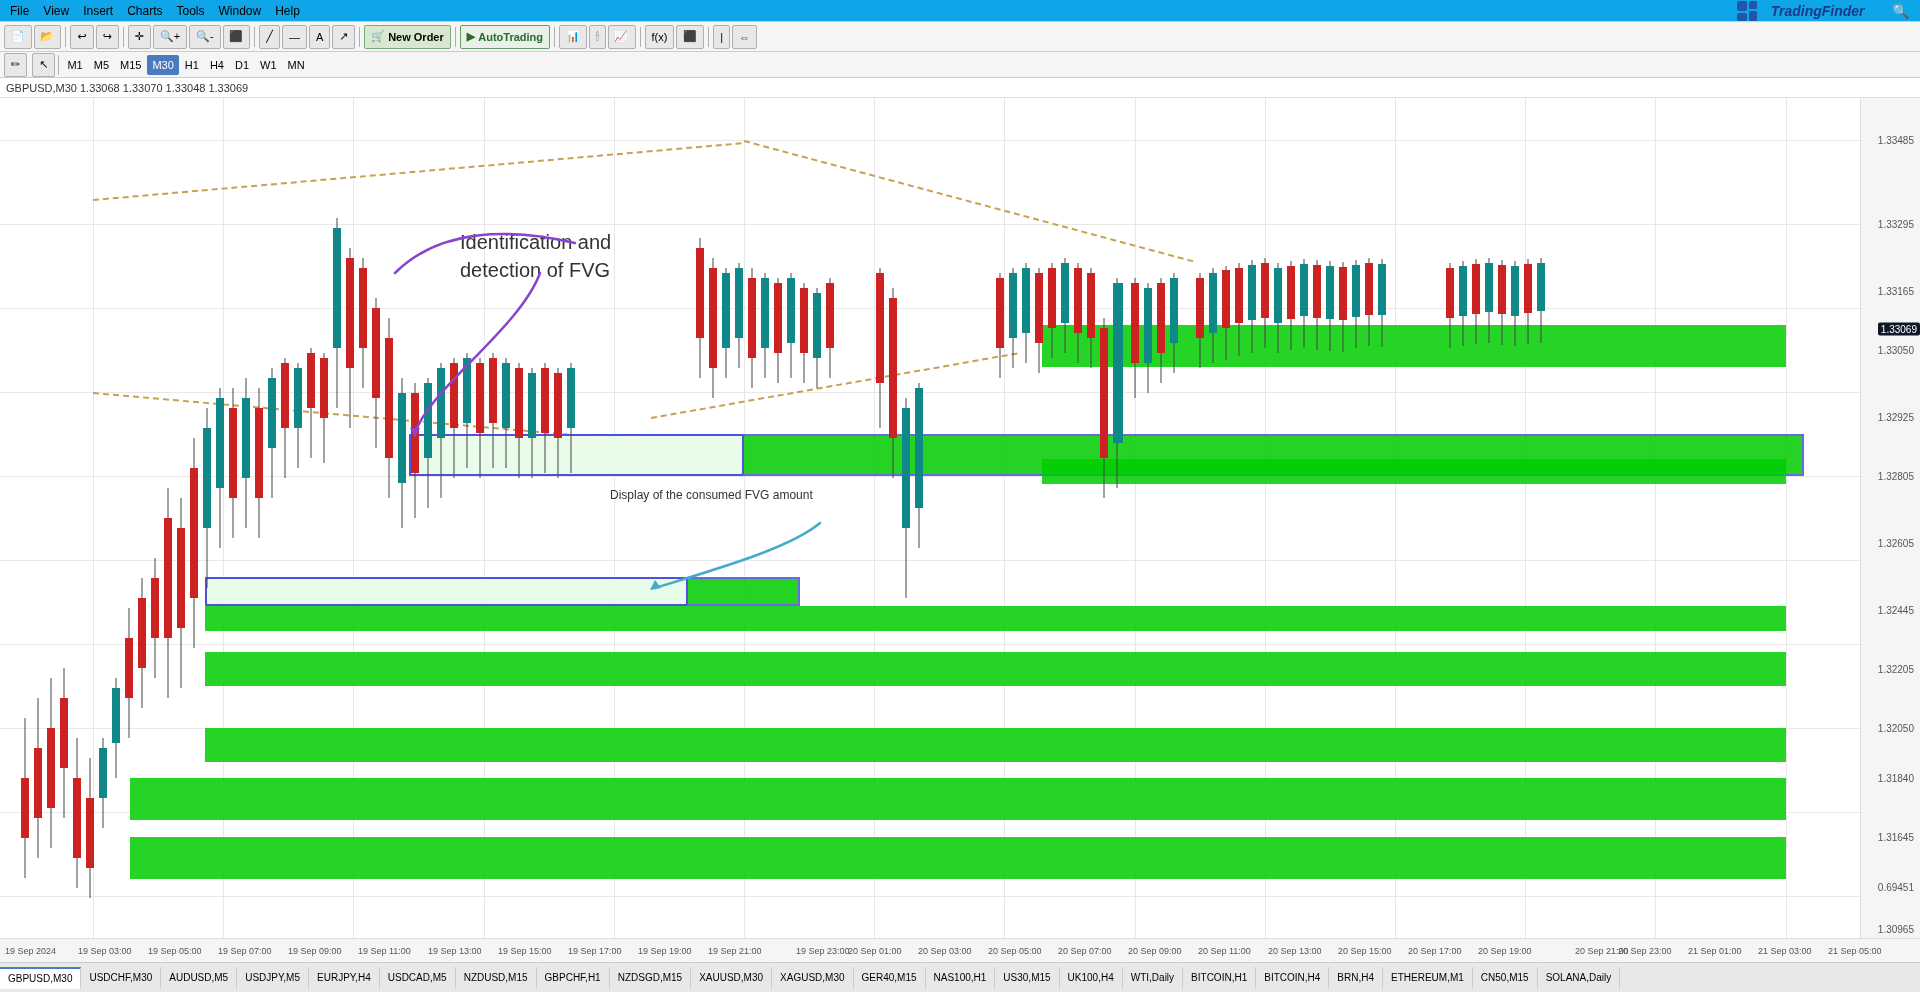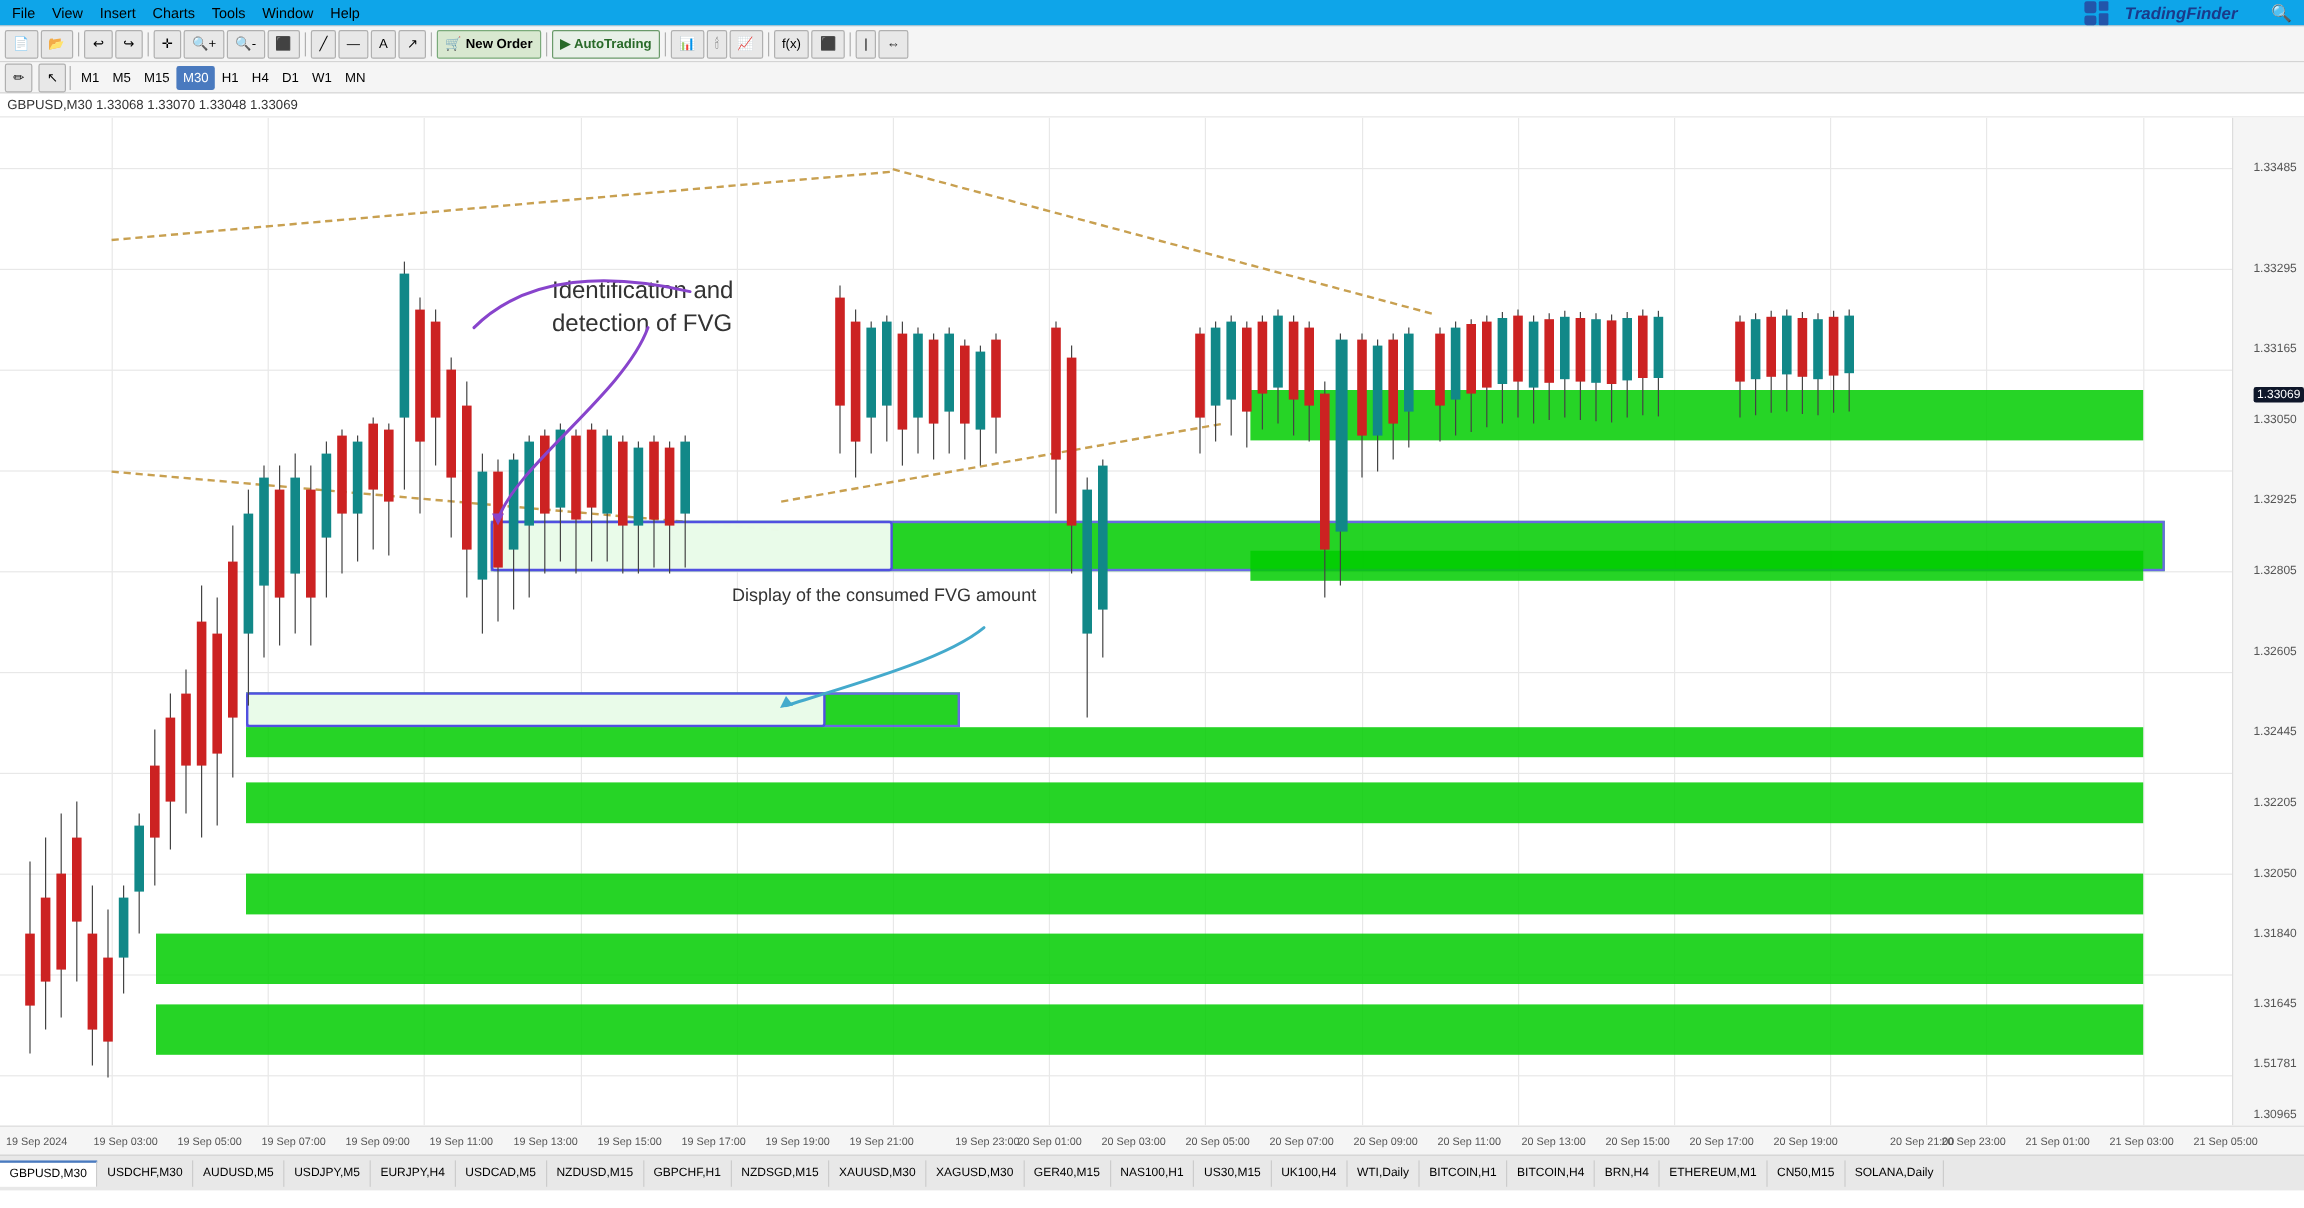--- a/index.html
+++ b/index.html
@@ -559,21 +559,21 @@
         <rect x="1537" y="165" width="8" height="48" fill="#118888"></rect>
 
         <polygon points="1860,208 1870,203 1870,213" fill="#e05050"></polygon>
       </g>
     </svg>
 
     <div class="annotation" style="left:460px; top:130px; font-size:20px; line-height:1.4;">
       Identification and<br>detection of FVG
     </div>
 
-    <div class="annotation" style="left:610px; top:390px; font-size:15px;">
+    <div class="annotation" style="left:610px; top:390px; font-size:12px;">
       Display of the consumed FVG amount
     </div>
 
     <svg style="position:absolute;left:0;top:0;width:100%;height:100%;pointer-events:none;" xmlns="http://www.w3.org/2000/svg">
 
       <path d="M 540 175 C 520 230, 430 290, 415 335" stroke="#8844cc" stroke-width="2.5" fill="none" stroke-linecap="round"></path>
       <polygon points="415,340 410,330 420,330" fill="#8844cc"></polygon>
 
       <path d="M 820 425 C 790 450, 720 470, 655 490" stroke="#44aacc" stroke-width="2.5" fill="none" stroke-linecap="round"></path>
       <polygon points="650,492 655,482 661,490" fill="#44aacc"></polygon>
@@ -589,21 +589,21 @@
     <div class="price-label" style="top:20%;">1.33165</div>
     <div class="price-label" style="top:27%;">1.33050</div>
     <div class="price-label" style="top:35%;">1.32925</div>
     <div class="price-label" style="top:42%;">1.32805</div>
     <div class="price-label" style="top:50%;">1.32605</div>
     <div class="price-label" style="top:58%;">1.32445</div>
     <div class="price-label" style="top:65%;">1.32205</div>
     <div class="price-label" style="top:72%;">1.32050</div>
     <div class="price-label" style="top:78%;">1.31840</div>
     <div class="price-label" style="top:85%;">1.31645</div>
-    <div class="price-label" style="top:91%;">1.51781</div>
+    <div class="price-label" style="top:91%;">0.69451</div>
     <div class="price-label" style="top:96%;">1.30965</div>
 
     <div class="current-price-label" style="top:27.5%; right:0;">1.33069</div>
   </div>
 </div>
 
 <div id="time-axis" style="height:24px; background:#f5f5f5; border-top:1px solid #ddd; display:flex; align-items:center; position:relative; overflow:hidden; font-size:9px; color:#555;">
   <span style="position:absolute;left:5px;">19 Sep 2024</span>
   <span style="position:absolute;left:78px;">19 Sep 03:00</span>
   <span style="position:absolute;left:148px;">19 Sep 05:00</span>

